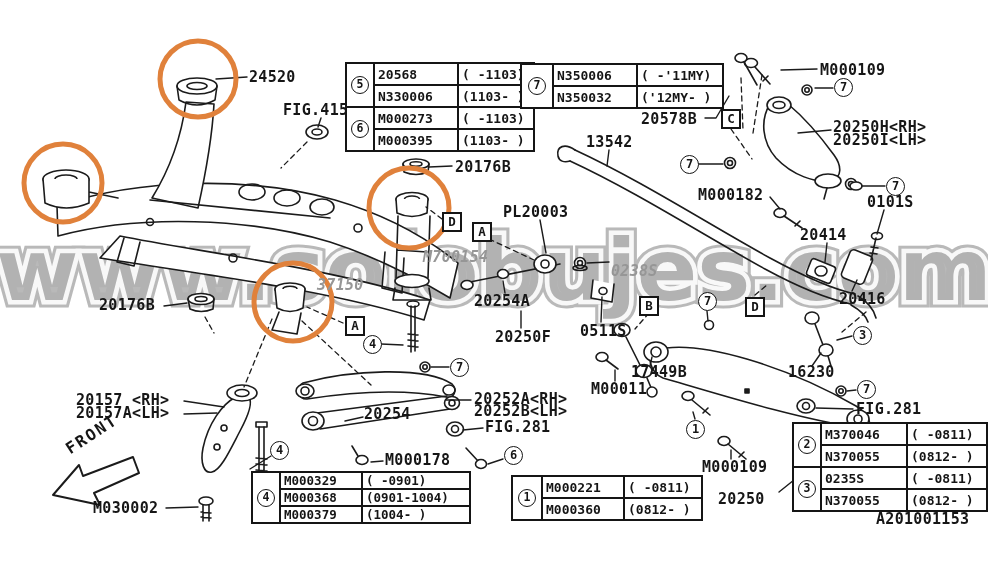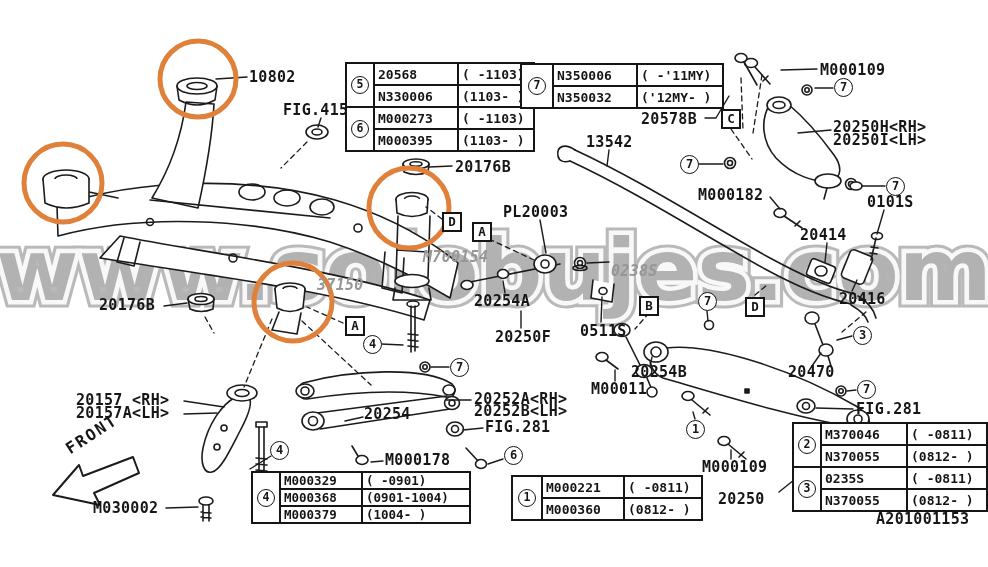--- a/index.html
+++ b/index.html
@@ -270,43 +270,43 @@
   </g>
 
   <g fill="none" stroke="#E0813B" stroke-width="5">
     <circle cx="198" cy="79" r="38"></circle>
     <circle cx="63" cy="183" r="39"></circle>
     <circle cx="293" cy="302" r="39"></circle>
     <circle cx="409" cy="208" r="40"></circle>
   </g>
 </svg>
 
-<div class="lbl" style="left:249px;top:70px">10802</div>
+<div class="lbl" style="left:249px;top:70px">24520</div>
 <div class="lbl" style="left:283px;top:103px">FIG.415</div>
 <div class="lbl" style="left:455px;top:160px">20176B</div>
 <div class="lbl" style="left:586px;top:135px">13542</div>
 <div class="lbl" style="left:503px;top:205px">PL20003</div>
 <div class="lbl" style="left:820px;top:63px">M000109</div>
 <div class="lbl" style="left:641px;top:112px">20578B</div>
 <div class="lbl" style="left:833px;top:120px">20250H&lt;RH&gt;</div>
 <div class="lbl" style="left:833px;top:133px">20250I&lt;LH&gt;</div>
 <div class="lbl" style="left:698px;top:188px">M000182</div>
 <div class="lbl" style="left:867px;top:195px">0101S</div>
 <div class="lbl" style="left:800px;top:228px">20414</div>
 <div class="lbl dim" style="left:611px;top:264px">0238S</div>
 <div class="lbl" style="left:839px;top:292px">20416</div>
 <div class="lbl dim" style="left:423px;top:250px">M700154</div>
 <div class="lbl dim" style="left:317px;top:278px">37150</div>
 <div class="lbl" style="left:99px;top:298px">20176B</div>
 <div class="lbl" style="left:474px;top:294px">20254A</div>
 <div class="lbl" style="left:495px;top:330px">20250F</div>
 <div class="lbl" style="left:580px;top:324px">0511S</div>
-<div class="lbl" style="left:631px;top:365px">20254B</div>
+<div class="lbl" style="left:631px;top:365px">17449B</div>
 <div class="lbl" style="left:591px;top:382px">M00011</div>
-<div class="lbl" style="left:788px;top:365px">20470</div>
+<div class="lbl" style="left:788px;top:365px">16230</div>
 <div class="lbl" style="left:856px;top:402px">FIG.281</div>
 <div class="lbl" style="left:76px;top:393px">20157 &lt;RH&gt;</div>
 <div class="lbl" style="left:76px;top:406px">20157A&lt;LH&gt;</div>
 <div class="lbl" style="left:364px;top:407px">20254</div>
 <div class="lbl" style="left:474px;top:392px">20252A&lt;RH&gt;</div>
 <div class="lbl" style="left:474px;top:404px">20252B&lt;LH&gt;</div>
 <div class="lbl" style="left:485px;top:420px">FIG.281</div>
 <div class="lbl" style="left:385px;top:453px">M000178</div>
 <div class="lbl" style="left:93px;top:501px">M030002</div>
 <div class="lbl" style="left:702px;top:460px">M000109</div>

